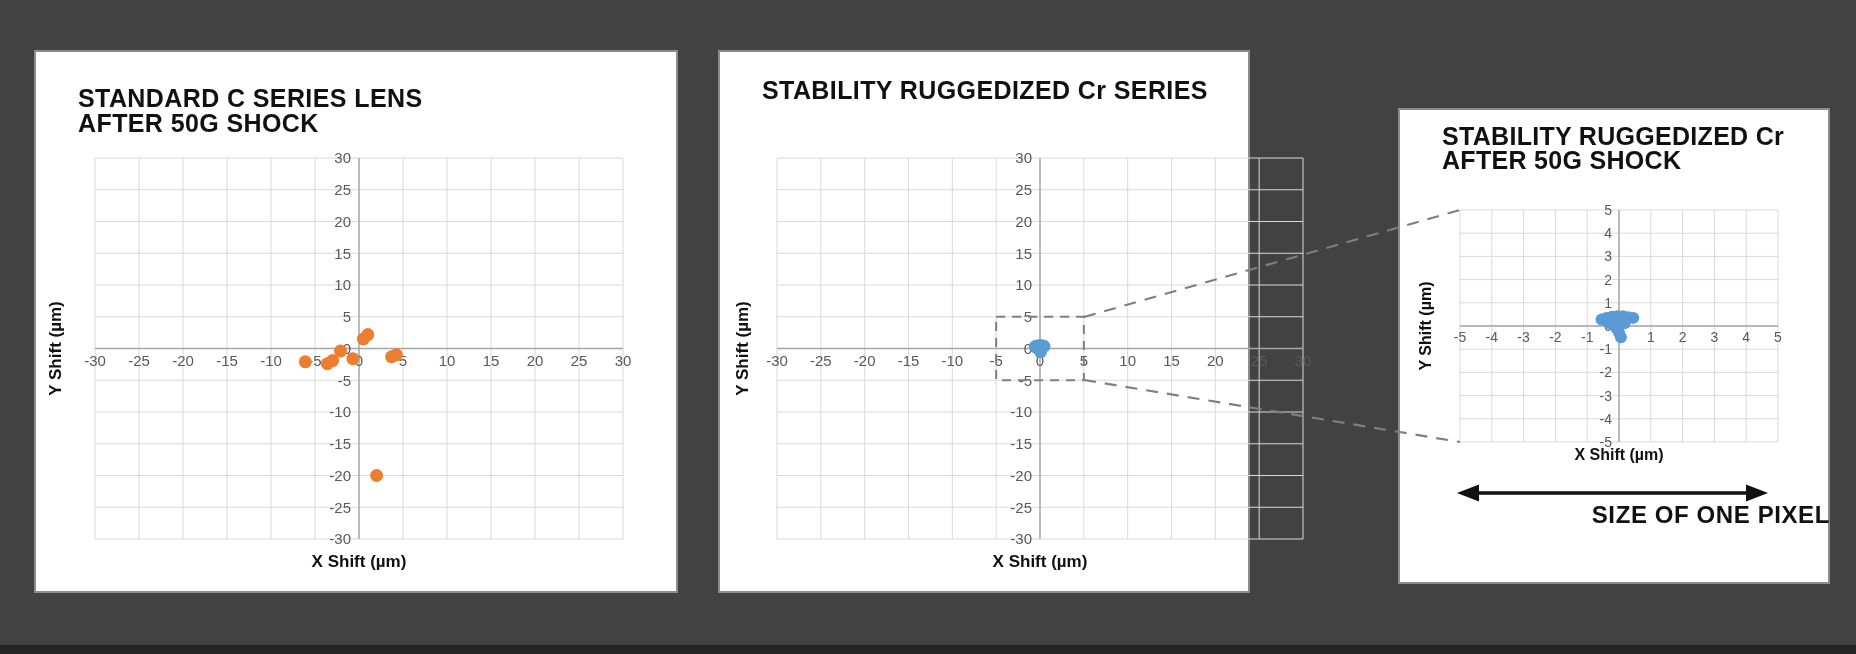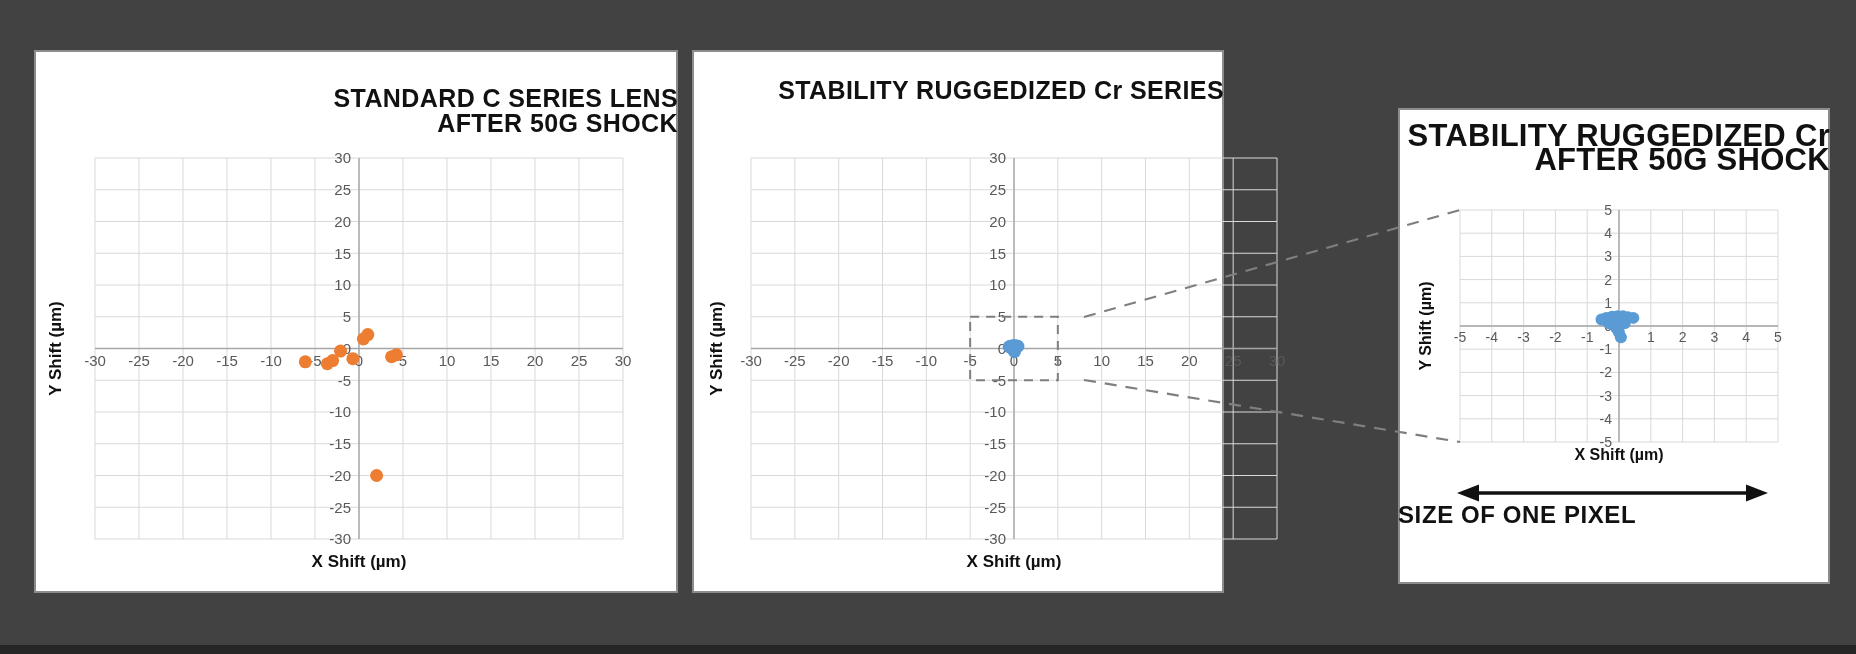--- a/index.html
+++ b/index.html
@@ -1,25 +1,25 @@
 <!DOCTYPE html>
 <html><head>
 <meta charset="utf-8">
 <style>
   html,body{margin:0;padding:0;background:#2e2e2e;}
   .canvas{position:relative;width:1856px;height:654px;background:#424242;overflow:hidden;
           font-family:"Liberation Sans",sans-serif;}
   .panel{position:absolute;background:#ffffff;box-shadow:inset 0 0 0 2px #8c8c8c;}
   .panel svg{position:absolute;left:0;top:0;}
-  .chart-title{position:absolute;left:0;right:0;text-align:right;font-weight:bold;
-               color:#111;letter-spacing:.4px;}
+  .chart-title{position:absolute;left:0;right:0;text-align:left;font-weight:bold;
+               color:#111;letter-spacing:.4px;padding-left:44px;}
   #panel0 .chart-title{top:36px;font-size:25px;line-height:25px;}
   #panel1 .chart-title{top:28px;font-size:25px;line-height:25px;}
-  #panel2 .chart-title{top:16px;font-size:31px;line-height:24px;letter-spacing:.3px;}
-  .pixel-label{position:absolute;top:393px;left:0;right:0;text-align:left;
+  #panel2 .chart-title{top:16px;font-size:25px;line-height:24px;letter-spacing:.3px;}
+  .pixel-label{position:absolute;top:393px;left:0;right:0;text-align:right;
                font-weight:bold;font-size:24px;letter-spacing:.6px;color:#111;}
   #overlay{position:absolute;left:0;top:0;pointer-events:none;}
   .bottom-strip{position:absolute;left:0;bottom:0;width:100%;height:9px;background:#262626;}
   svg text{font-family:"Liberation Sans",sans-serif;}
 </style>
 </head>
 <body>
 
 <div class="canvas">
 
@@ -97,21 +97,21 @@
           <circle cx="318.84000000000003" cy="308.65999999999997" r="6.5"></circle>
           <circle cx="329.4" cy="288.975" r="6.5"></circle>
           <circle cx="333.8" cy="284.53" r="6.5"></circle>
           <circle cx="357.56000000000006" cy="306.755" r="6.5"></circle>
           <circle cx="362.4" cy="304.85" r="6.5"></circle>
           <circle cx="342.6" cy="425.5" r="6.5"></circle>
         </g>
       </svg>
   </section>
 
-  <section class="panel" id="panel1" style="left:692px;top:50px;width:532px;height:543px;">
+  <section class="panel" id="panel1" style="left:718px;top:50px;width:532px;height:543px;">
     <div class="chart-title">
       <div>STABILITY RUGGEDIZED Cr SERIES</div>
     </div>
     <svg id="chart1" width="635" height="543" viewBox="0 0 635 543">
         <g stroke="#d9d9d9" stroke-width="1">
           <line x1="59" y1="489" x2="59" y2="108"></line>
           <line x1="102.83333333333333" y1="489" x2="102.83333333333333" y2="108"></line>
           <line x1="146.66666666666666" y1="489" x2="146.66666666666666" y2="108"></line>
           <line x1="190.5" y1="489" x2="190.5" y2="108"></line>
           <line x1="234.33333333333331" y1="489" x2="234.33333333333331" y2="108"></line>

